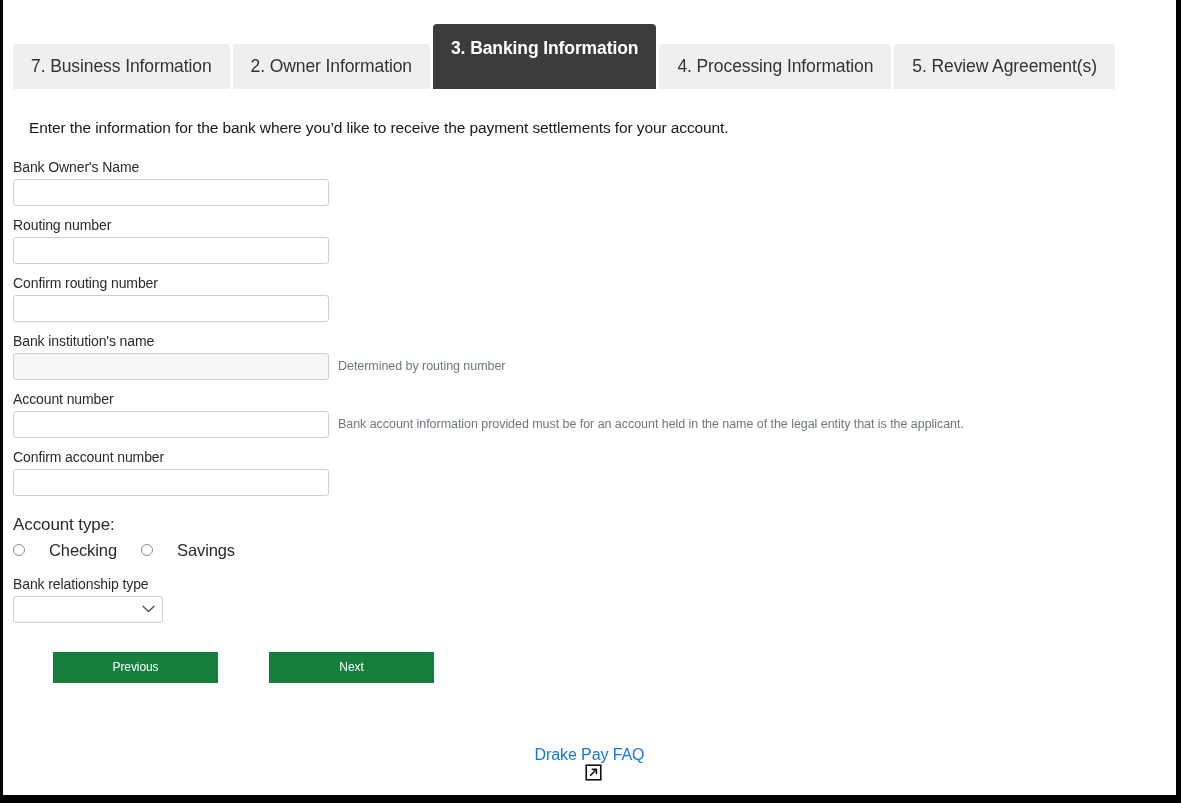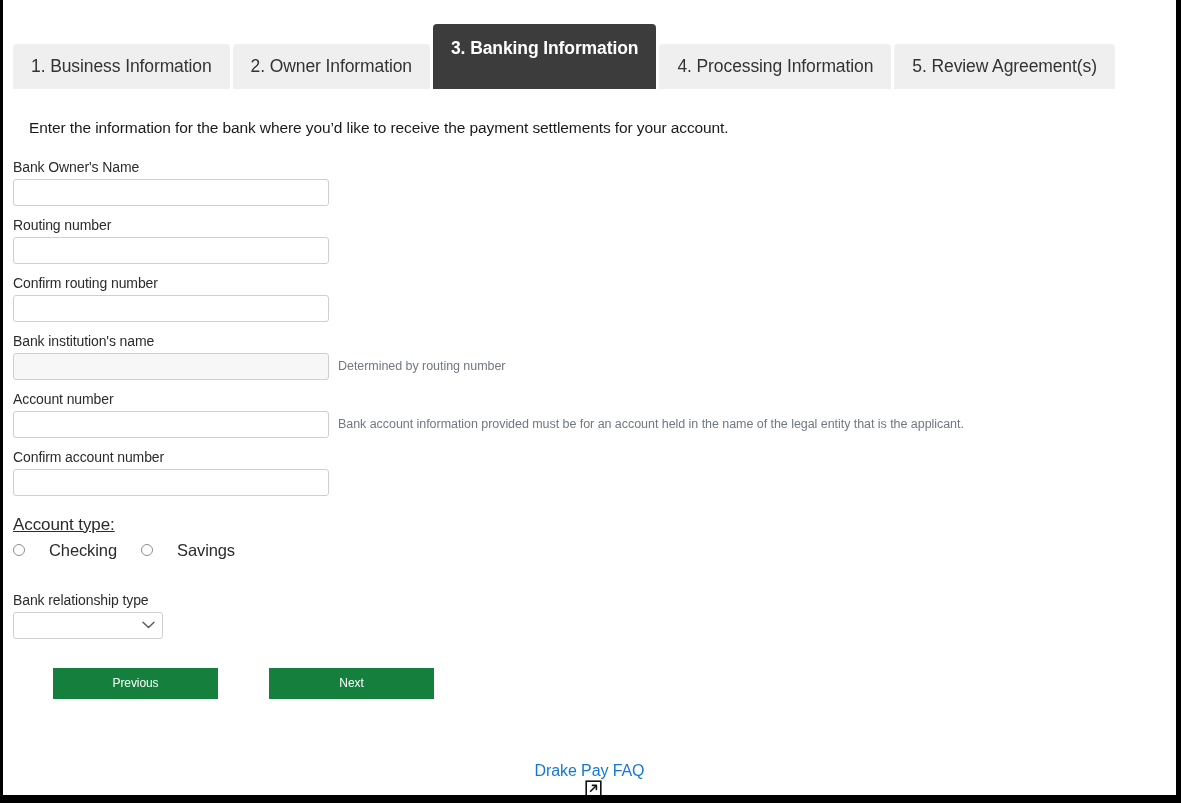--- a/index.html
+++ b/index.html
@@ -104,26 +104,25 @@
     white-space: nowrap;
     letter-spacing: -0.05px;
   }
 
   
   .acct-type-heading {
     font-size: 17px;
     color: #2b2b2b;
     margin: 19px 0 6px 0;
     letter-spacing: -0.1px;
-    text-decoration: underline;
   }
   .radio-row {
     display: flex;
     align-items: center;
-    margin-bottom: 32px;
+    margin-bottom: 16px;
   }
   .radio-dot {
     width: 12px;
     height: 12px;
     border: 1px solid #8a8f98;
     border-radius: 50%;
     background: #ffffff;
     display: inline-block;
     cursor: pointer;
     flex: none;
@@ -207,21 +206,21 @@
     display: inline-block;
   }
 </style>
 </head>
 <body>
 
 <div class="page-frame">
   <div class="page-inner">
 
     <div class="tab-bar">
-      <div class="tab">1. Business Information</div>
+      <div class="tab">7. Business Information</div>
       <div class="tab">2. Owner Information</div>
       <div class="tab active">3. Banking Information</div>
       <div class="tab">4. Processing Information</div>
       <div class="tab">5. Review Agreement(s)</div>
     </div>
 
     <p class="intro">Enter the information for the bank where you’d like to receive the payment settlements for your account.</p>
 
     <div class="form-area">
 

